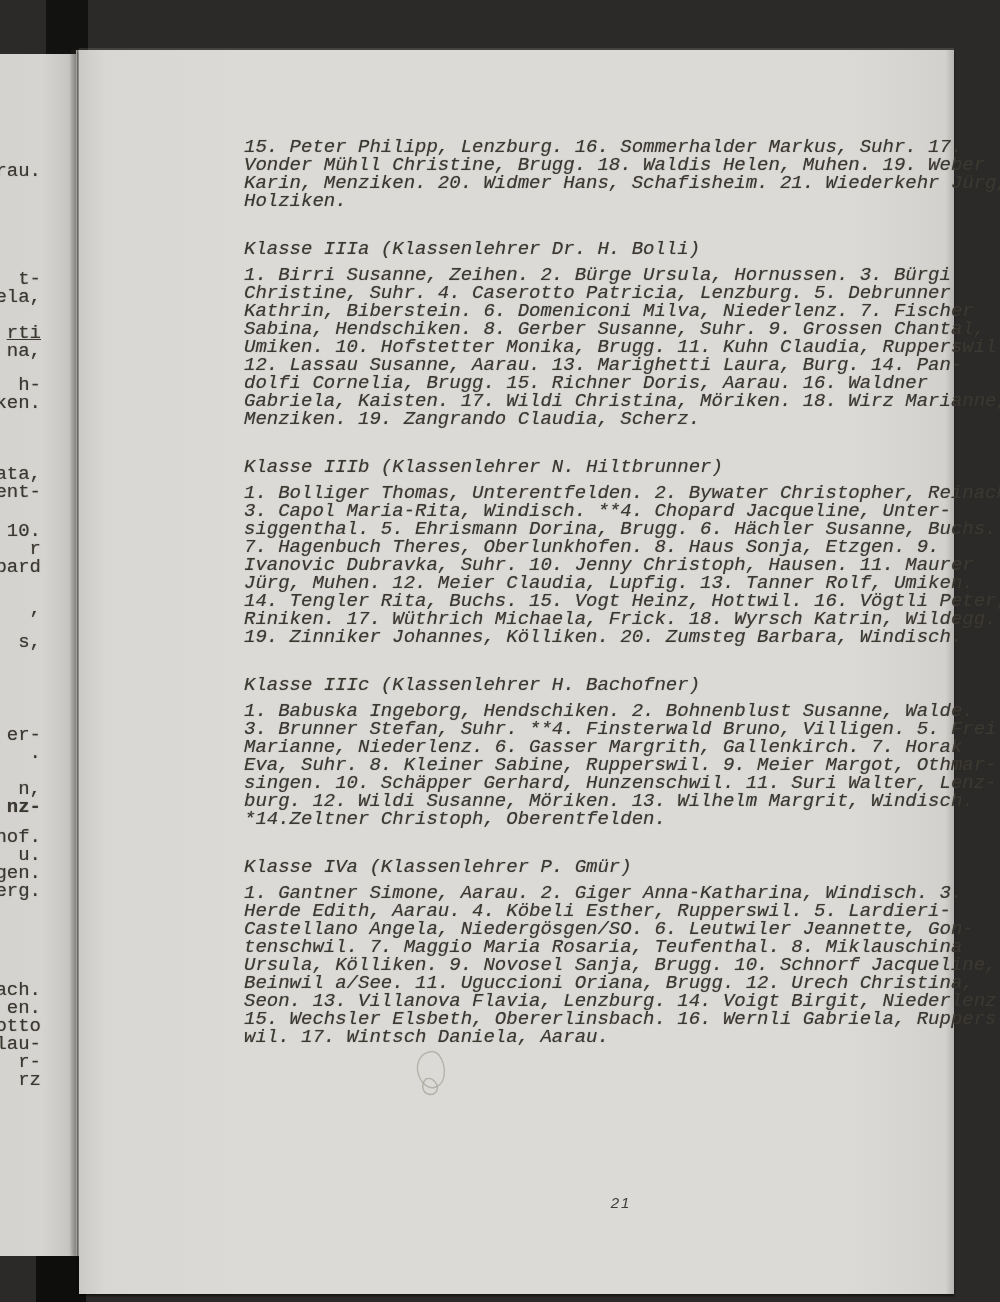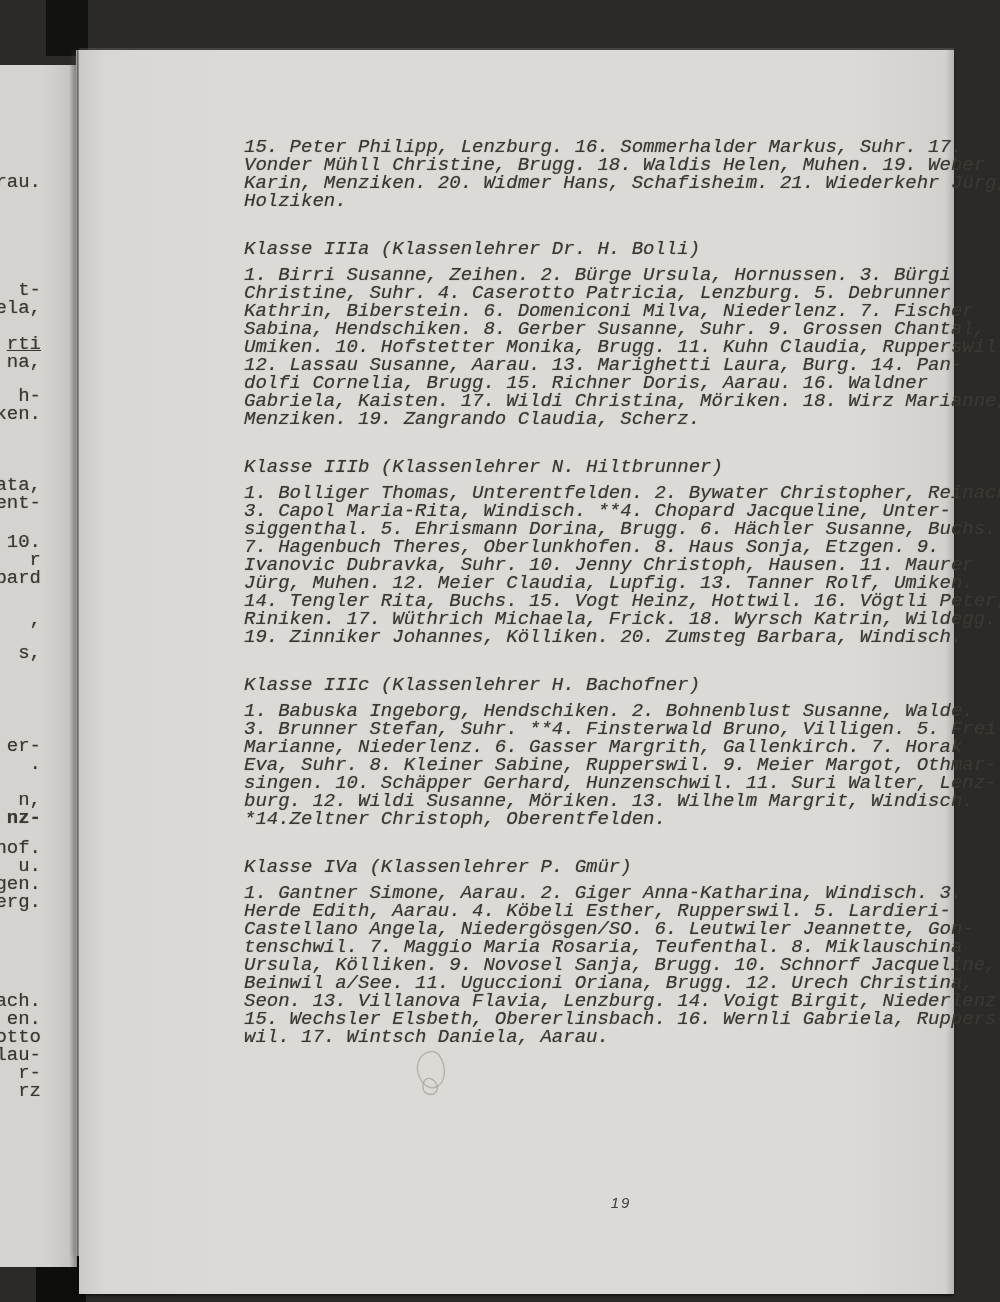--- a/index.html
+++ b/index.html
@@ -10,21 +10,21 @@
   html,body{width:1000px;height:1302px;overflow:hidden;background:#000;}
   .scan{
     position:relative;width:1000px;height:1302px;background:var(--bg);
     font-family:"Liberation Mono","DejaVu Sans Mono",monospace;
   }
   
   .void-strip-top{position:absolute;left:46px;top:0;width:42px;height:56px;background:#121210;}
   .void-strip-bottom{position:absolute;left:36px;top:1254px;width:50px;height:48px;background:#0e0e0c;}
   
   .left-page{
-    position:absolute;left:0;top:65px;width:77px;height:1202px;
+    position:absolute;left:0;top:54px;width:77px;height:1202px;
     background:linear-gradient(to right,#d4d3d0 0%,#d5d4d1 55%,#c6c5c2 90%,#93928f 99%,#6f6e6b 100%);
   }
   .left-fragments{position:absolute;left:-160px;top:0;width:201px;height:100%;text-align:right;}
   .frag{
     position:absolute;right:0;white-space:pre;
     font-size:19px;line-height:18px;color:var(--ink);
     text-shadow:0 0 1px rgba(56,54,48,.55);
   }
   
   .gutter{
@@ -140,16 +140,16 @@
 Seon. 13. Villanova Flavia, Lenzburg. 14. Voigt Birgit, Niederlenz.
 15. Wechsler Elsbeth, Obererlinsbach. 16. Wernli Gabriela, Ruppers-
 wil. 17. Wintsch Daniela, Aarau.</div>
       </div>
 
     <svg class="doodle" width="50" height="60" viewBox="0 0 50 60">
       <path d="M20 6 C 10 8, 6 20, 10 30 C 13 38, 20 44, 27 41 C 35 38, 37 27, 34 17 C 31 8, 26 4, 20 6 Z" fill="none" stroke="var(--pencil)" stroke-width="1.4" opacity="0.8"></path>
       <path d="M17 33 C 12 38, 13 46, 19 48 C 25 50, 30 45, 28 39 C 26 34, 21 31, 17 33 Z" fill="none" stroke="var(--pencil)" stroke-width="1.4" opacity="0.85"></path>
     </svg>
 
-    <div class="page-number">19</div>
+    <div class="page-number">21</div>
   </div>
 
 </div>
 
 </body></html>

